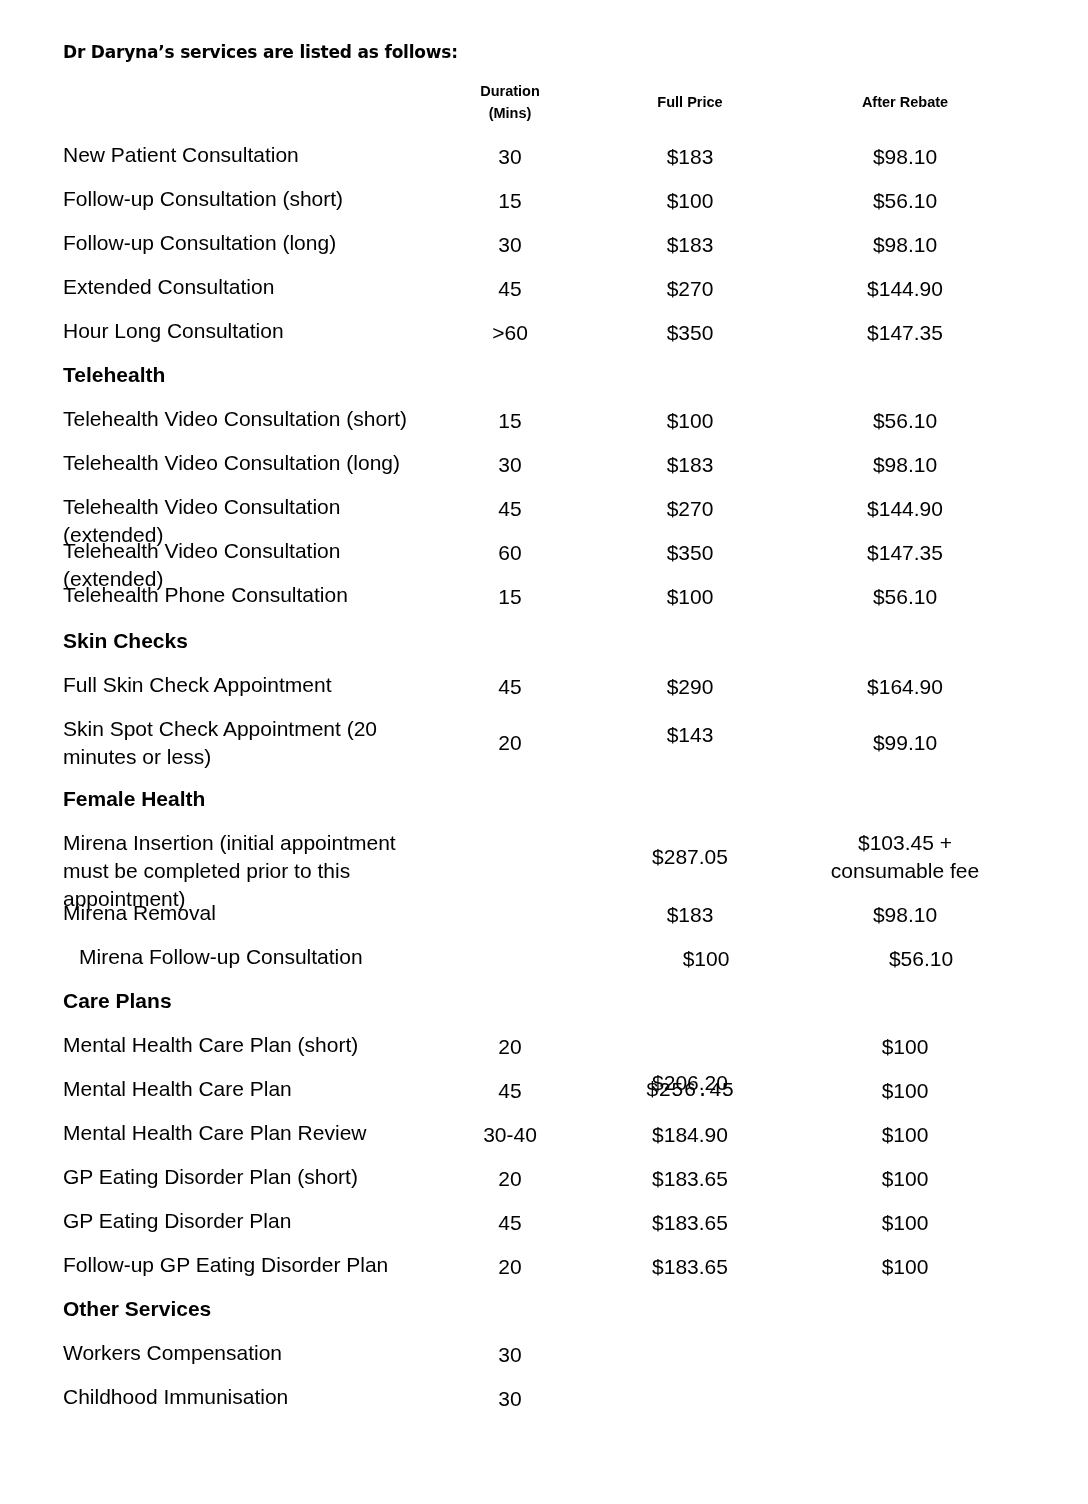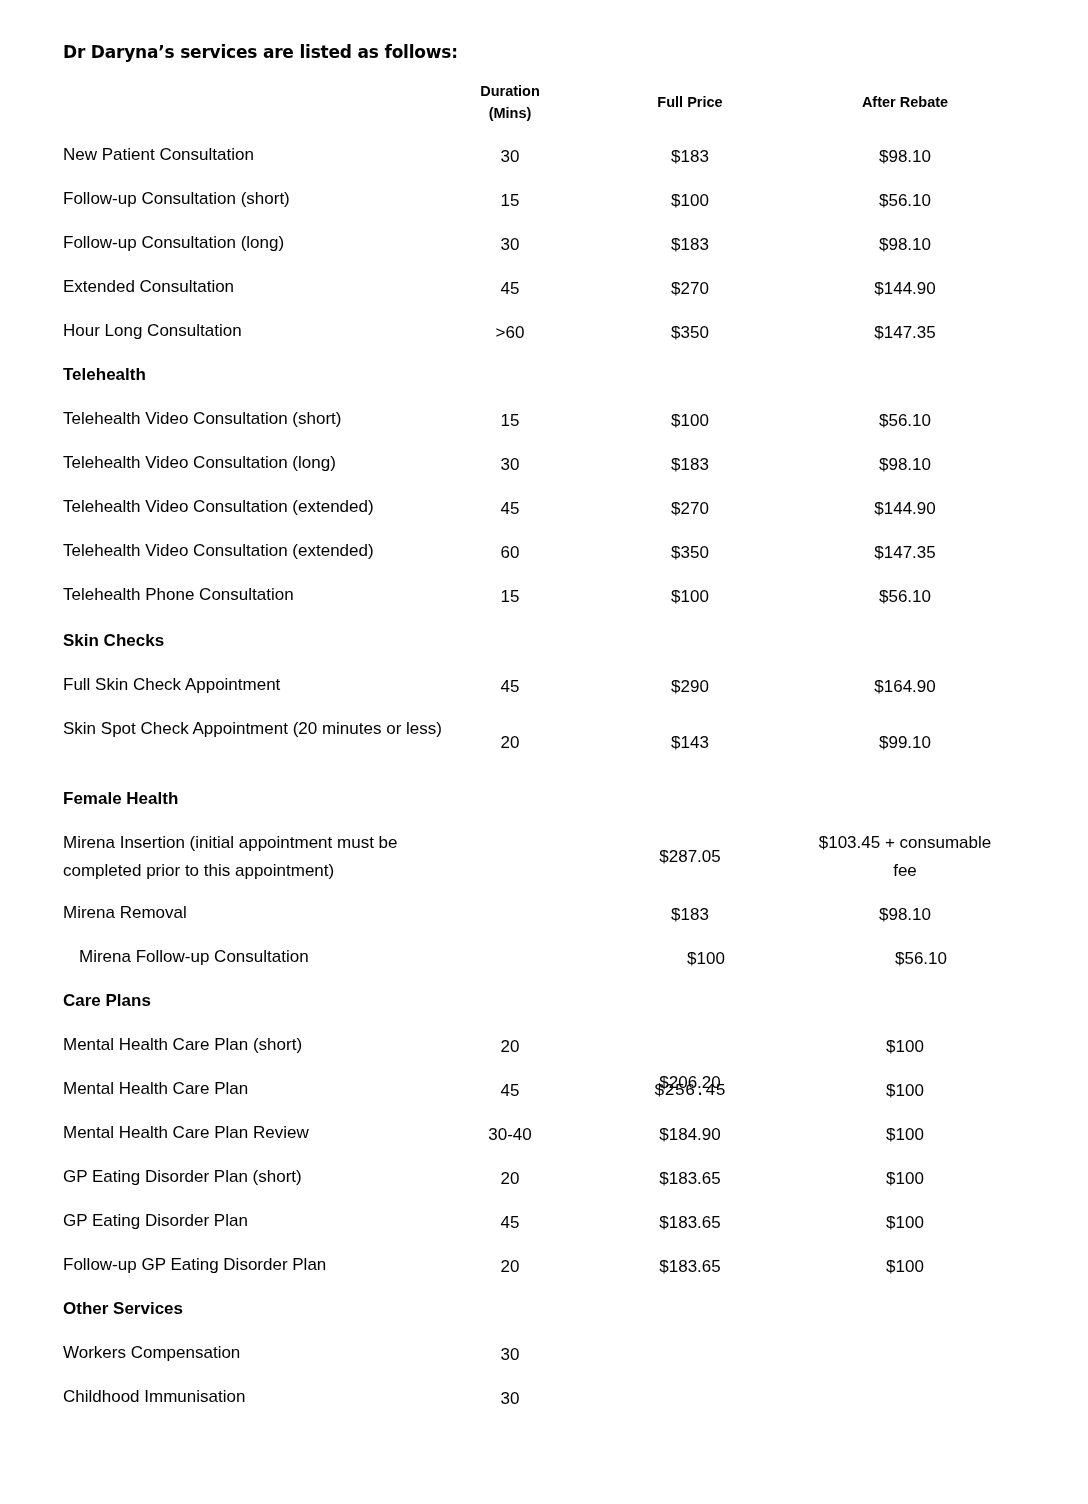--- a/index.html
+++ b/index.html
@@ -1,19 +1,19 @@
 <!DOCTYPE html>
 <html><head>
 <meta charset="utf-8">
 <style>
   html, body { margin:0; padding:0; background:#ffffff; }
   body { width:1088px; height:1504px; position:relative; font-family:"Liberation Sans", sans-serif; color:#000; overflow:hidden; }
   .title { position:absolute; left:63px; top:42px; font-family:"DejaVu Sans", sans-serif; font-weight:bold; font-size:17px; letter-spacing:-0.2px; }
   .hdr { position:absolute; top:80px; font-weight:bold; font-size:14.5px; text-align:center; line-height:22px; }
-  .row { position:absolute; left:0; width:896px; font-size:17px; line-height:28px; }
+  .row { position:absolute; left:0; width:896px; font-size:21px; line-height:28px; }
   .c0 { position:absolute; left:63px; width:380px; }
   .c1 { position:absolute; left:450px; width:120px; text-align:center; }
   .c2 { position:absolute; left:620px; width:140px; text-align:center; }
   .c3 { position:absolute; left:810px; width:190px; text-align:center; }
   .section { font-weight:bold; }
 </style>
 </head>
 <body>
 
 <div class="title">Dr Daryna’s services are listed as follows:</div>
@@ -94,21 +94,21 @@
     </div>
     <div class="row" style="top: 671px; height: 28px;">
       <div class="c0">Full Skin Check Appointment</div>
       <div class="c1" style="top: 2px;">45</div>
       <div class="c2" style="top: 2px;">$290</div>
       <div class="c3" style="top: 2px;">$164.90</div>
     </div>
     <div class="row" style="top: 715px; height: 56px;">
       <div class="c0">Skin Spot Check Appointment (20 minutes or less)</div>
       <div class="c1" style="top: 14px;">20</div>
-      <div class="c2" style="top: 14px;">$143</div>
+      <div class="c2" style="top: 6px;">$143</div>
       <div class="c3" style="top: 14px;">$99.10</div>
     </div>
     <div class="row" style="top: 785px; height: 28px;">
       <div class="c0 section">Female Health</div>
     </div>
     <div class="row" style="top: 829px; height: 56px;">
       <div class="c0">Mirena Insertion (initial appointment must be completed prior to this appointment)</div>
       <div class="c1" style="top: 14px;"></div>
       <div class="c2" style="top: 14px;">$287.05</div>
       <div class="c3" style="top: 0px; width: 190px;">$103.45 + consumable fee</div>

